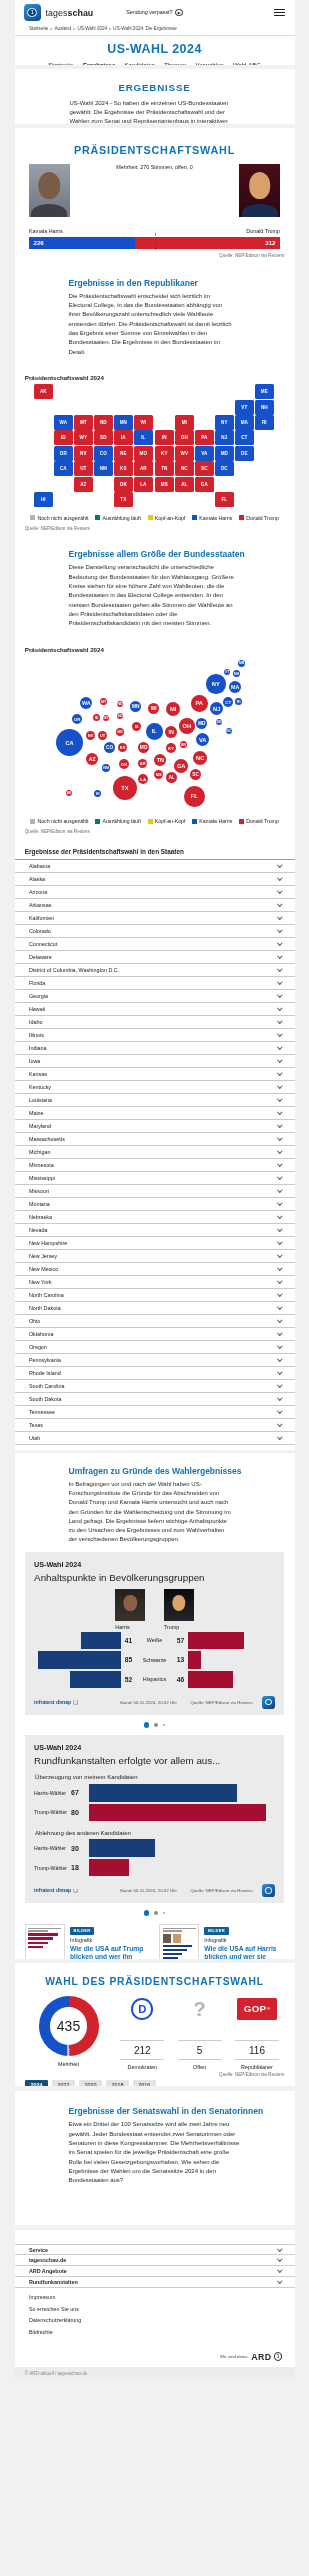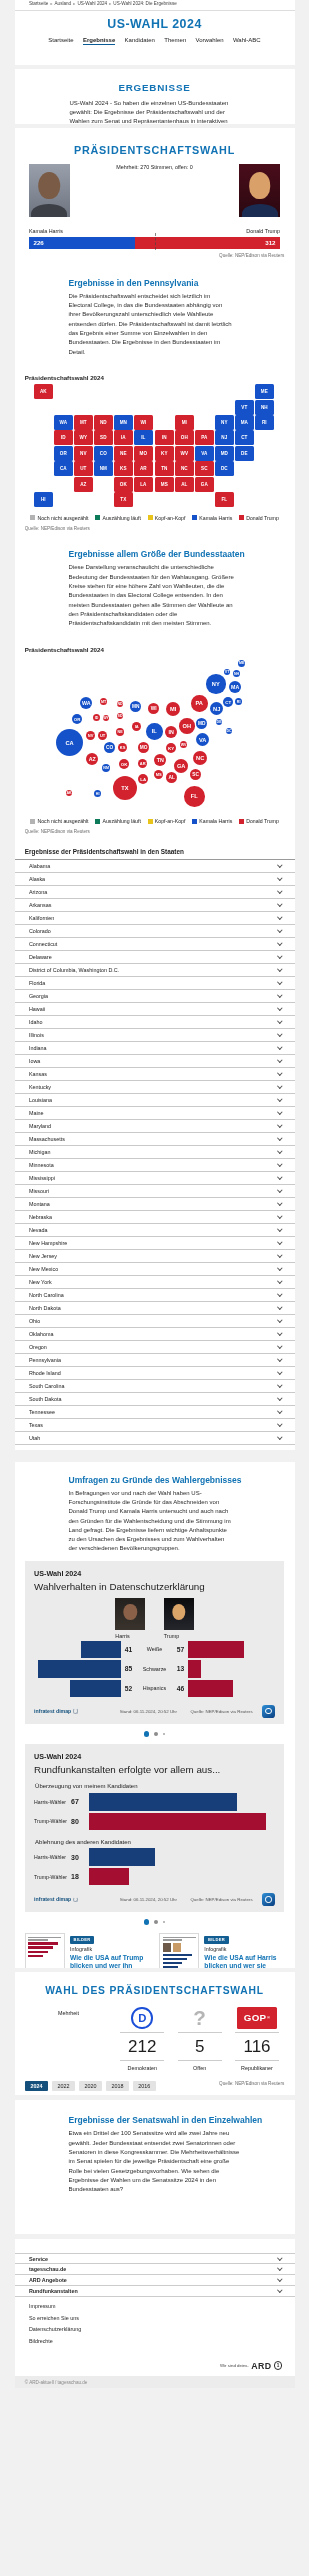--- a/index.html
+++ b/index.html
@@ -1,19 +1,19 @@
 <!DOCTYPE html>
 <html style="font-size:8.2px"><head>
 <meta charset="utf-8">
 <style>
   * { margin:0; padding:0; box-sizing:border-box; }
   body { width:309px; background:#f1f1f1; font-family:"Liberation Sans", sans-serif; color:#333; }
   .col { width:280px; margin:0 auto; }
   .card { background:#fff; overflow:hidden; position:relative; }
-  .mb6{margin-bottom:12px}.mb8{margin-bottom:4.1px}.mb9{margin-bottom:4.6px}.mb10{margin-bottom:5.2px}
+  .mb6{margin-bottom:3px}.mb8{margin-bottom:4.1px}.mb9{margin-bottom:4.6px}.mb10{margin-bottom:5.2px}
   .h126{height:65px}.h106{height:55px}.h2566{height:1322px}.h982{height:506px}.h238{height:123px}
   .h190{height:98px}.h261{height:134px}.h290{height:149px}
 
   
   .hrow { height:25px; display:flex; align-items:center; padding:0 9.3px; position:relative; }
   .logo { width:17px; height:17px; border-radius:4.1px; background:linear-gradient(145deg,#2f8fd6,#0a4a8f); display:flex; align-items:center; justify-content:center; }
   .logo-ring { width:9.8px; height:9.8px; border-radius:50%; border:1.3px solid #fff; background:#0a3f80; color:#fff; font-size:4.6px; font-weight:bold; display:flex; align-items:center; justify-content:center; }
   .brand { margin-left:4.6px; font-size:8.8px; color:#1d1d1d; letter-spacing:0.1px; }
   .brand b { font-weight:700; }
   .missed { position:absolute; left:0; right:0; text-align:center; font-size:5.4px; color:#222; pointer-events:none; }
@@ -135,21 +135,21 @@
   .donut::after { content:""; position:absolute; left:50%; bottom:-1.5px; width:1px; height:8.2px; transform:translateX(-50%); background:repeating-linear-gradient(#fff 0 1px, rgba(255,255,255,0) 1px 2.1px); }
   .donut .total { position:absolute; inset:0; display:flex; align-items:center; justify-content:center; font-size:14px; color:#1d1d1d; z-index:1; }
   .donut-cap { font-size:5.4px; color:#222; margin-top:5.2px; }
   .house-cols { display:flex; gap:13.4px; margin-left:auto; }
   .hcol { width:44px; text-align:center; }
   .hlogo { height:26px; display:flex; align-items:center; justify-content:center; }
   .dem-ring { width:21.6px; height:21.6px; border:2.6px solid #1b4fd8; border-radius:50%; display:flex; align-items:center; justify-content:center; font-size:11.3px; font-weight:800; color:#1b4fd8; }
   .open-q { font-size:20.6px; font-weight:800; color:#b5b5b5; }
   .gop-box { width:40px; height:21.6px; background:#d2222e; border-radius:1.5px; color:#fff; display:flex; align-items:center; justify-content:center; font-size:9.8px; font-weight:800; letter-spacing:0.3px; }
   .gop-box sup { font-size:4.1px; margin-left:0.5px; }
-  .hval { border-top:0.5px solid #ccc; border-bottom:0.5px solid #ccc; font-size:17px; color:#1d1d1d; padding:3.6px 0; margin-top:1px; }
+  .hval { border-top:0.5px solid #ccc; border-bottom:0.5px solid #ccc; font-size:10px; color:#1d1d1d; padding:3.6px 0; margin-top:18px; }
   .hlab { font-size:5.4px; color:#222; padding-top:3.6px; }
   .years { display:flex; gap:3.6px; margin:10.3px 0 0 10.3px; }
   .ytab { font-size:5.4px; padding:2.1px 5.7px; background:#e3e3e3; color:#222; border-radius:1px; cursor:pointer; }
   .ytab.active { background:#15507d; color:#fff; font-weight:700; }
   .house-src { position:absolute; right:10.3px; bottom:9.3px; }
 
   
   .f-acc { margin-top:14.4px; }
   .f-row { height:10.8px; display:flex; align-items:center; justify-content:space-between; padding:0 13.4px 0 14.4px; border-bottom:0.5px solid #ccc; font-size:5.4px; font-weight:700; color:#2b2b2b; cursor:pointer; }
   .f-row.first { border-top:0.5px solid #ccc; }
@@ -160,20 +160,32 @@
   .ard-brand { font-size:8.8px; font-weight:800; color:#2b2b2b; letter-spacing:0.3px; }
   .ard-one { width:8.2px; height:8.2px; border:1px solid #2b2b2b; border-radius:50%; display:flex; align-items:center; justify-content:center; font-size:4.6px; font-weight:800; color:#2b2b2b; }
   .copystrip { position:absolute; left:0; right:0; bottom:0; height:12px; background:#ececec; display:flex; align-items:center; padding-left:10.3px; font-size:4.6px; color:#8a8a8a; }
 </style>
 </head>
 <body>
 
 <div class="col">
 
   <div class="card h126 mb8">
+    <div class="hrow">
+      <div class="logo">
+          <div class="logo-ring">1</div>
+        </div>
+      <div class="brand"><span>tages</span><b>schau</b></div>
+      <div class="missed"><span>Sendung verpasst?</span><span class="play">▶</span></div>
+      <div class="burger">
+          <i></i>
+          <i></i>
+          <i></i>
+        </div>
+    </div>
     <div class="crumbs" id="breadcrumb"><span class="crumb">Startseite</span><span class="csep">▸</span><span class="crumb">Ausland</span><span class="csep">▸</span><span class="crumb">US-Wahl 2024</span><span class="csep">▸</span><span class="crumb">US-Wahl 2024: Die Ergebnisse</span></div>
     <div class="page-title">US-WAHL 2024</div>
     <div class="topnav" id="topnav">
         <span>Startseite</span>
         <span class="active">Ergebnisse</span>
         <span>Kandidaten</span>
         <span>Themen</span>
         <span>Vorwahlen</span>
         <span>Wahl-ABC</span>
       </div>
@@ -203,21 +215,21 @@
       <span>Kamala Harris</span>
       <span>Donald Trump</span>
     </div>
     <div class="ev-bar" id="evbar">
       <div class="d" id="evblue" style="flex: 226 1 0%;">226</div>
       <div class="r" id="evred" style="flex: 312 1 0%;">312</div>
       <div class="maj-line" id="majline" style="left: 50.1859%;"></div>
     </div>
     <div class="source src-right">Quelle: NEP/Edison via Reuters</div>
 
-    <div class="sub-head" style="margin-top:19.6px;">Ergebnisse in den Pennsylvania</div>
+    <div class="sub-head" style="margin-top:19.6px;">Ergebnisse in den Republikaner</div>
     <div class="body-text">Die Präsidentschaftswahl entscheidet sich letztlich im Electoral College, in das die Bundesstaaten abhängig von ihrer Bevölkerungszahl unterschiedlich viele Wahlleute entsenden dürfen. Die Präsidentschaftswahl ist damit letztlich das Ergebnis einer Summe von Einzelwahlen in den Bundesstaaten. Die Ergebnisse in den Bundesstaaten im Detail.</div>
 
     <div class="chart-label">Präsidentschaftswahl 2024</div>
     <div class="tilemap" id="tilemap">
         <div class="tile" style="left: 141px; top: 93px; background: rgb(210, 34, 46);">AL</div>
         <div class="tile" style="left: 0px; top: 0px; background: rgb(210, 34, 46);">AK</div>
         <div class="tile" style="left: 40px; top: 93px; background: rgb(210, 34, 46);">AZ</div>
         <div class="tile" style="left: 100px; top: 77px; background: rgb(210, 34, 46);">AR</div>
         <div class="tile" style="left: 20px; top: 77px; background: rgb(21, 81, 201);">CA</div>
         <div class="tile" style="left: 60px; top: 62px; background: rgb(21, 81, 201);">CO</div>
@@ -557,21 +569,21 @@
         <div class="staterow"></div>
       </div>
   </div>
 
   <div class="card h982 mb8" style="padding-top:12.4px;">
     <div class="sub-head">Umfragen zu Gründe des Wahlergebnisses</div>
     <div class="body-text">In Befragungen vor und nach der Wahl haben US-Forschungsinstitute die Gründe für das Abschneiden von Donald Trump und Kamala Harris untersucht und auch nach den Gründen für die Wahlentscheidung und die Stimmung im Land gefragt. Die Ergebnisse liefern wichtige Anhaltspunkte zu den Ursachen des Ergebnisses und zum Wahlverhalten der verschiedenen Bevölkerungsgruppen.</div>
 
     <div class="gray-card">
       <div class="gc-kicker">US-Wahl 2024</div>
-      <div class="gc-title">Wahlverhalten in Datenschutzerklärung</div>
+      <div class="gc-title">Anhaltspunkte in Bevölkerungsgruppen</div>
       <div class="demo-photos">
         <div class="dp">
             <div class="ph harris2">
               <i></i>
             </div>
             <div class="cap">Harris</div>
           </div>
         <div class="dp">
             <div class="ph trump2">
               <i></i>
@@ -710,20 +722,23 @@
           </div>
           <div class="t-body"><span class="badge">BILDER</span><div class="kicker">Infografik</div><div class="t-title">Wie die USA auf Harris blicken und wer sie wählte</div></div>
         </div>
       </div>
   </div>
 
   <div class="card h238 mb9" style="padding-top:12.4px;">
     <div class="sec-title" style="font-size:10.3px;">WAHL DES PRÄSIDENTSCHAFTSWAHL</div>
     <div class="house-row">
       <div class="donut-wrap">
+        <div class="donut" id="housedonut" style="background: conic-gradient(rgb(210, 34, 46) 0deg, rgb(210, 34, 46) 50.1149%, rgb(185, 185, 185) 50.1149%, rgb(185, 185, 185) 51.2644%, rgb(21, 81, 201) 51.2644%, rgb(21, 81, 201) 100%);">
+          <div class="total">435</div>
+        </div>
         <div class="donut-cap">Mehrheit</div>
       </div>
       <div class="house-cols" id="house-cols">
           <div class="hcol">
             <div class="hlogo">
               <div class="dem-ring">D</div>
             </div>
             <div class="hval">212</div>
             <div class="hlab">Demokraten</div>
           </div>
@@ -748,21 +763,21 @@
         <span class="ytab">2022</span>
         <span class="ytab">2020</span>
         <span class="ytab">2018</span>
         <span class="ytab">2016</span>
       </div>
     <div class="source house-src">Quelle: NEP/Edison via Reuters</div>
   </div>
 
 
   <div class="card h261 mb10" style="padding-top:15.5px;">
-    <div class="sub-head">Ergebnisse der Senatswahl in den Einzelwahlen</div>
+    <div class="sub-head">Ergebnisse der Senatswahl in den Senatorinnen</div>
     <div class="body-text" style="width:173px;">Etwa ein Drittel der 100 Senatssitze wird alle zwei Jahre neu gewählt. Jeder Bundesstaat entsendet zwei Senatorinnen oder Senatoren in diese Kongresskammer. Die Mehrheitsverhältnisse im Senat spielen für die jeweilige Präsidentschaft eine große Rolle bei vielen Gesetzgebungsvorhaben. Wie sehen die Ergebnisse der Wahlen um die Senatssitze 2024 in den Bundesstaaten aus?</div>
   </div>
 
 
   <div class="card h290">
     <div class="f-acc" id="f-acc">
         <div class="f-row first">
           <span>Service</span>
           <span class="chev"></span>
         </div>

